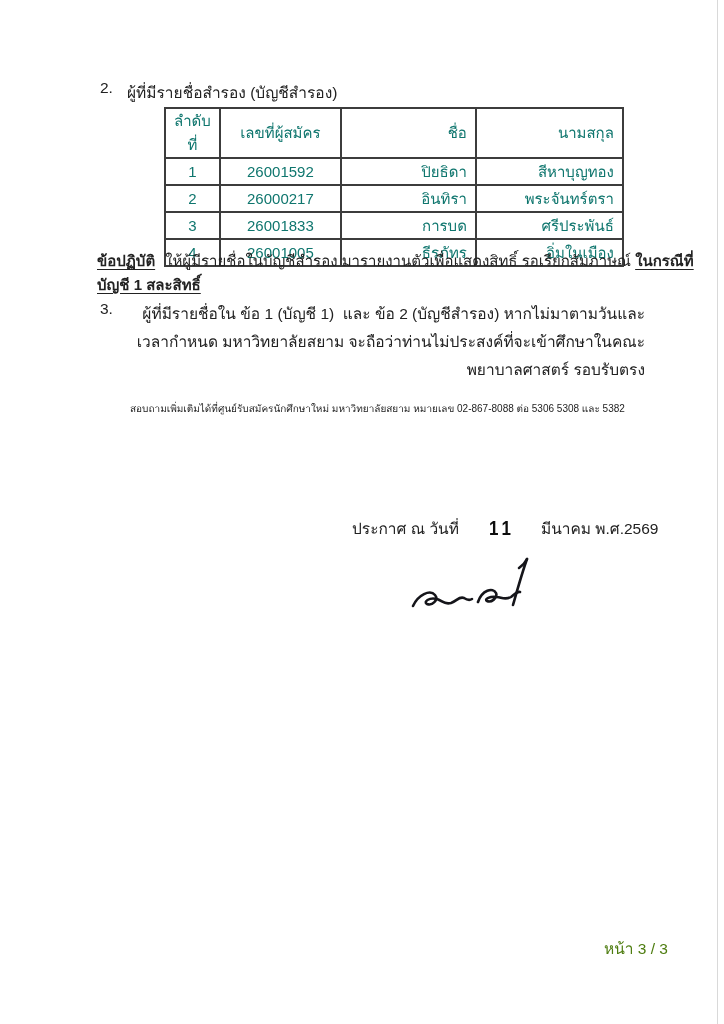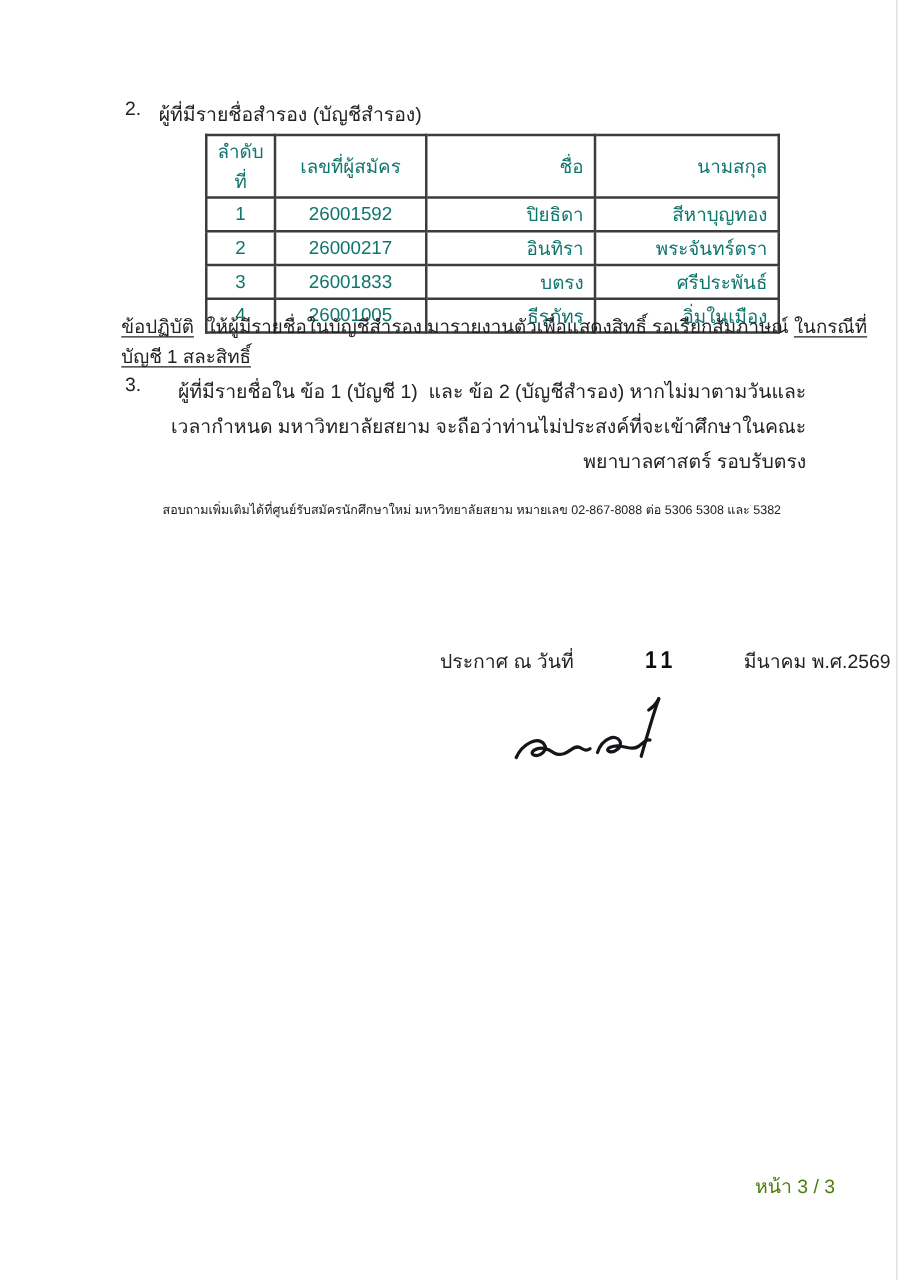--- a/index.html
+++ b/index.html
@@ -48,28 +48,28 @@
   table.roster th { height: 30px; }
   table.roster td { height: 27px; }
   table.roster .c { text-align: center; }
   col.w-no   { width: 50px; }
   col.w-appid{ width: 121px; }
   col.w-first{ width: 135px; }
   col.w-last { width: 147px; }
 
   
   .practice { left: 97px; top: 249px; font-size: 15px; width: 600px; }
-  .ul { text-decoration: underline; text-underline-offset: 3px; }
+  .ul { text-decoration: underline; text-underline-offset: 3px; font-weight: bold; }
   .practice .gap { display: inline-block; width: 10px; }
 
   
   .contact { left: 97px; top: 393px; width: 548px; font-size: 10px; line-height: 31px; text-indent: 33px; }
 
   
-  .announce { left: 352px; top: 516px; font-size: 15.5px; display: flex; align-items: baseline; gap: 27px; }
+  .announce { left: 352px; top: 516px; font-size: 15.5px; display: flex; align-items: baseline; }
   .announce .day {
     font-weight: 700;
     font-size: 17px;
     letter-spacing: 4px;
     margin: 0 26px 0 30px;
     color: #0d0d0d;
     transform: scaleY(1.15);
   }
 
   
@@ -115,21 +115,21 @@
         </tr>
         <tr>
           <td class="c">2</td>
           <td class="c">26000217</td>
           <td>อินทิรา</td>
           <td>พระจันทร์ตรา</td>
         </tr>
         <tr>
           <td class="c">3</td>
           <td class="c">26001833</td>
-          <td>บตรง</td>
+          <td>การบด</td>
           <td>ศรีประพันธ์</td>
         </tr>
         <tr>
           <td class="c">4</td>
           <td class="c">26001005</td>
           <td>ธีรภัทร</td>
           <td>อิ่มในเมือง</td>
         </tr>
       </tbody>
   </table>

